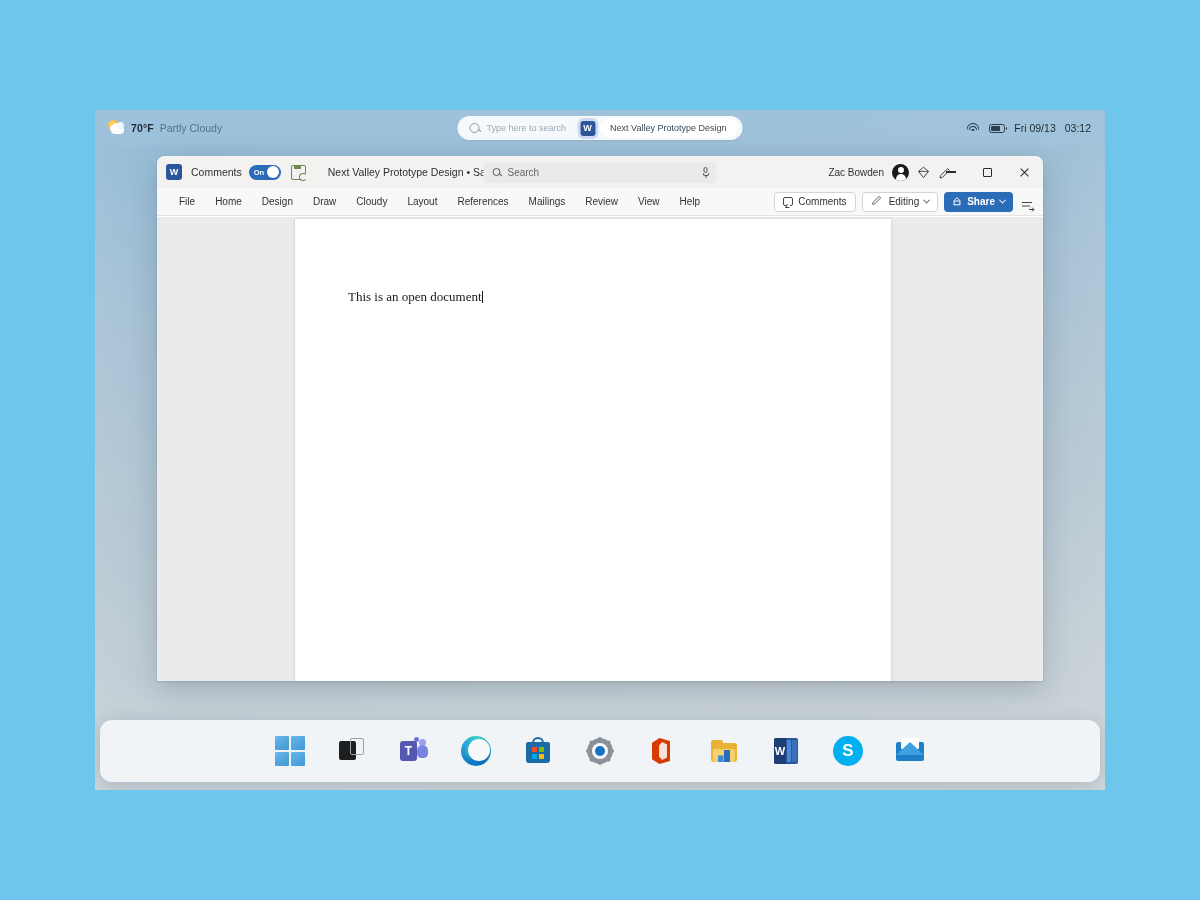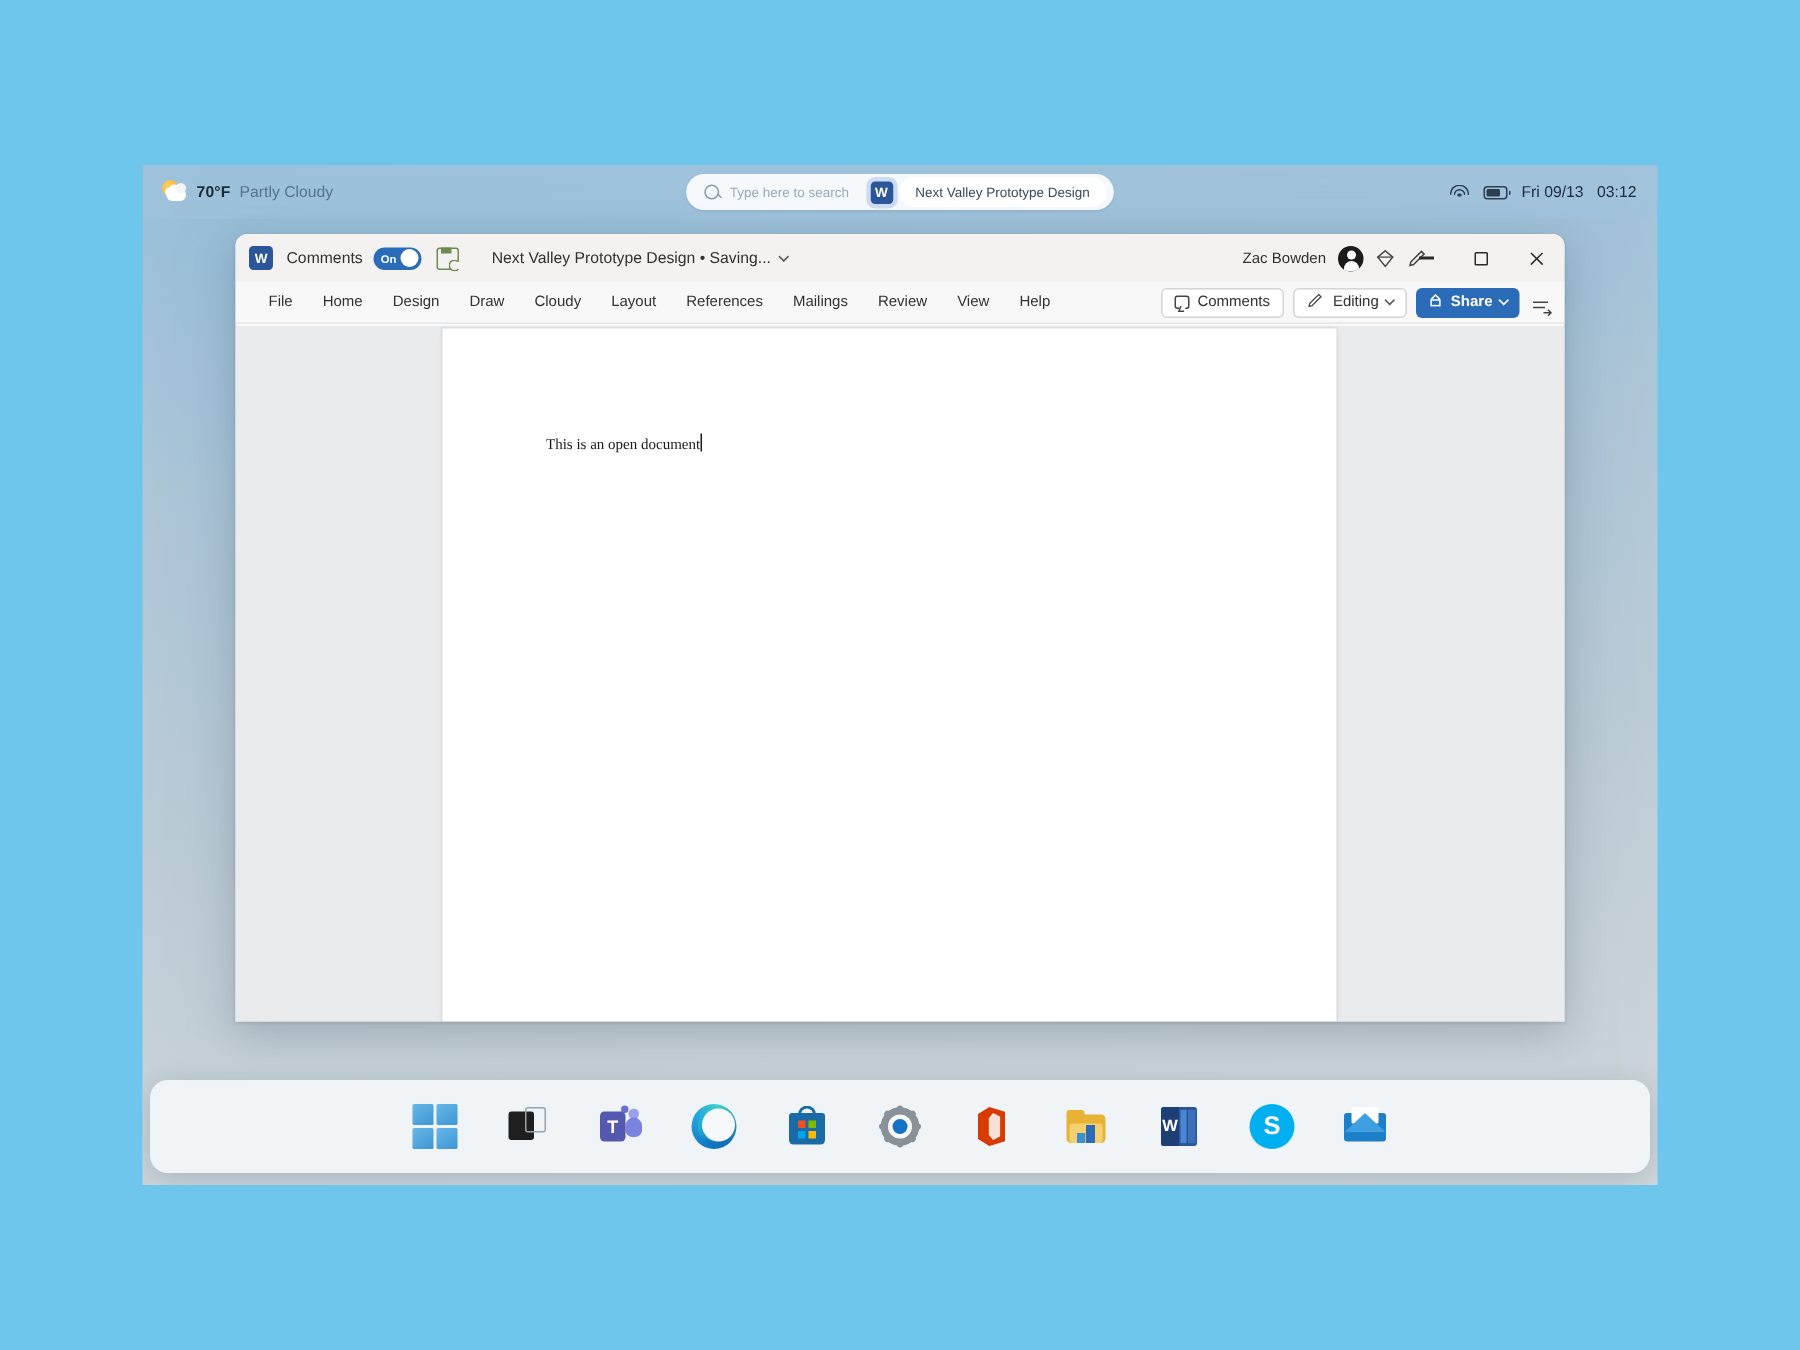--- a/index.html
+++ b/index.html
@@ -149,21 +149,21 @@
     display:flex;align-items:center;gap:5px;height:20px;padding:0 8px;
     background:#2b6cb8;border-radius:4px;color:#fff;font-size:10px;font-weight:bold;white-space:nowrap;
   }
   #share-btn .chev{border-color:#fff;}
   .ribopt{width:15px;height:13px;position:relative;flex:none;margin-left:2px;}
 
   
   #canvas { position:absolute; left:0; right:0; top:61px; bottom:0; background:#e9ebed; }
   #page { position:absolute; left:138px; top:2px; width:596px; bottom:0; background:#fff;
           box-shadow:0 0 0 1px rgba(0,0,0,.04), 0 1px 5px rgba(0,0,0,.07); }
-  #doctext { position:absolute; left:69px; top:70px; font-size:10px; color:#1a1a1a;
+  #doctext { position:absolute; left:53px; top:70px; font-size:13px; color:#1a1a1a;
              white-space:nowrap; font-family:"Liberation Serif", serif; }
   #caret { display:inline-block;width:1px;height:12px;background:#1a1a1a;vertical-align:-2px;margin-left:0px; }
 
   
   #taskbar {
     position:absolute; left:5px; bottom:8px; width:1000px; height:62px;
     background:rgba(246,248,250,0.88);
     border-radius:12px;
     box-shadow:0 4px 18px rgba(30,50,70,.18);
     display:flex; align-items:center; justify-content:center; gap:32px;
@@ -307,20 +307,29 @@
       </span>
       <span id="save-icon">
         <span class="sq"></span>
           <span class="arr"></span>
       </span>
       <span id="doctitle">
         <span id="doctitle-text">Next Valley Prototype Design • Saving...</span>
         <span class="chev"></span>
       </span>
 
+      <div id="word-search">
+        <span class="mag2"></span>
+        <span id="word-search-ph">Search</span>
+        <span class="micicon">
+          <span class="b"></span>
+            <span class="s"></span>
+            <span class="st"></span>
+        </span>
+      </div>
 
       <div id="tb-user">
         <span id="username">Zac Bowden</span>
         <span id="avatar"></span>
         <span class="gem">
           <svg width="13" height="13" viewBox="0 0 13 13">
             <polygon points="6.5,1.2 11.5,5.4 6.5,11.6 1.5,5.4" fill="none" stroke="#444" stroke-width="1"></polygon>
             <line x1="1.5" y1="5.4" x2="11.5" y2="5.4" stroke="#444" stroke-width="0.9"></line>
           </svg>
         </span>

